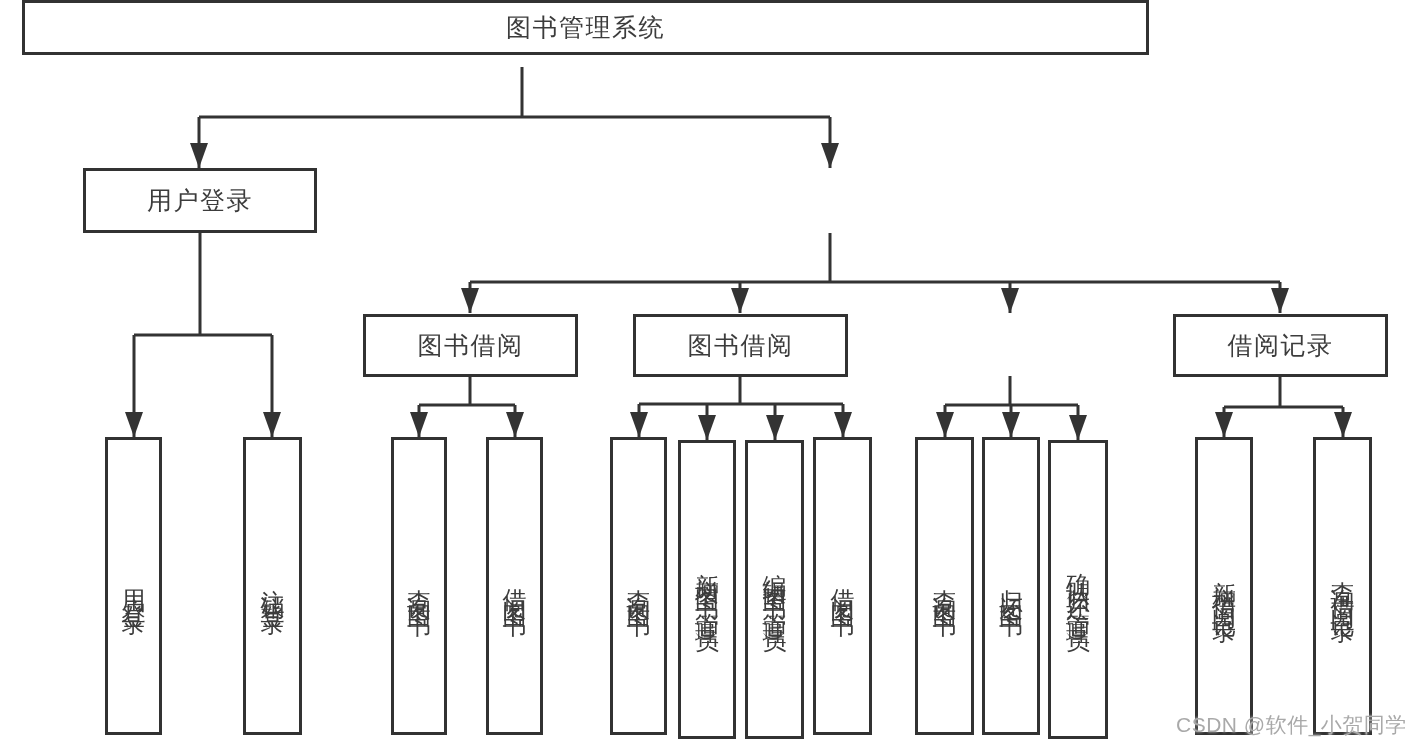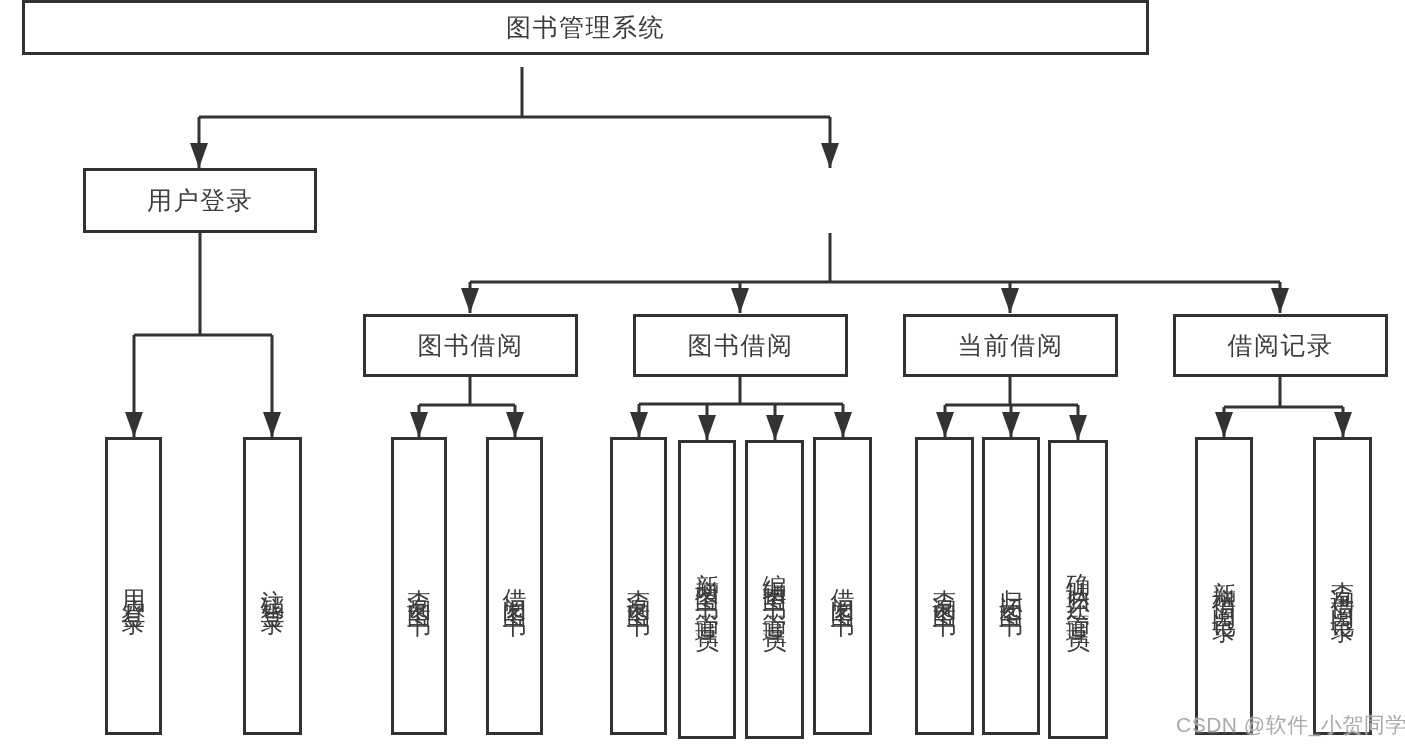--- a/index.html
+++ b/index.html
@@ -85,23 +85,20 @@
   <div class="box" style="left:83px;top:168px;width:234px;height:65px">
     <span class="hlabel">用户登录</span>
   </div>
 
   <div class="box" style="left:363px;top:314px;width:215px;height:63px">
     <span class="hlabel">图书借阅</span>
   </div>
   <div class="box" style="left:633px;top:314px;width:215px;height:63px">
     <span class="hlabel">图书借阅</span>
   </div>
-  <div class="box" style="left:903px;top:314px;width:215px;height:63px">
-    <span class="hlabel">当前借阅</span>
-  </div>
   <div class="box" style="left:1173px;top:314px;width:215px;height:63px">
     <span class="hlabel">借阅记录</span>
   </div>
 
   <div class="box" style="left:105px;top:437px;width:57px;height:298px">
     <span class="vtext">用户登录</span>
   </div>
   <div class="box" style="left:243px;top:437px;width:59px;height:298px">
     <span class="vtext">注销登录</span>
   </div>

